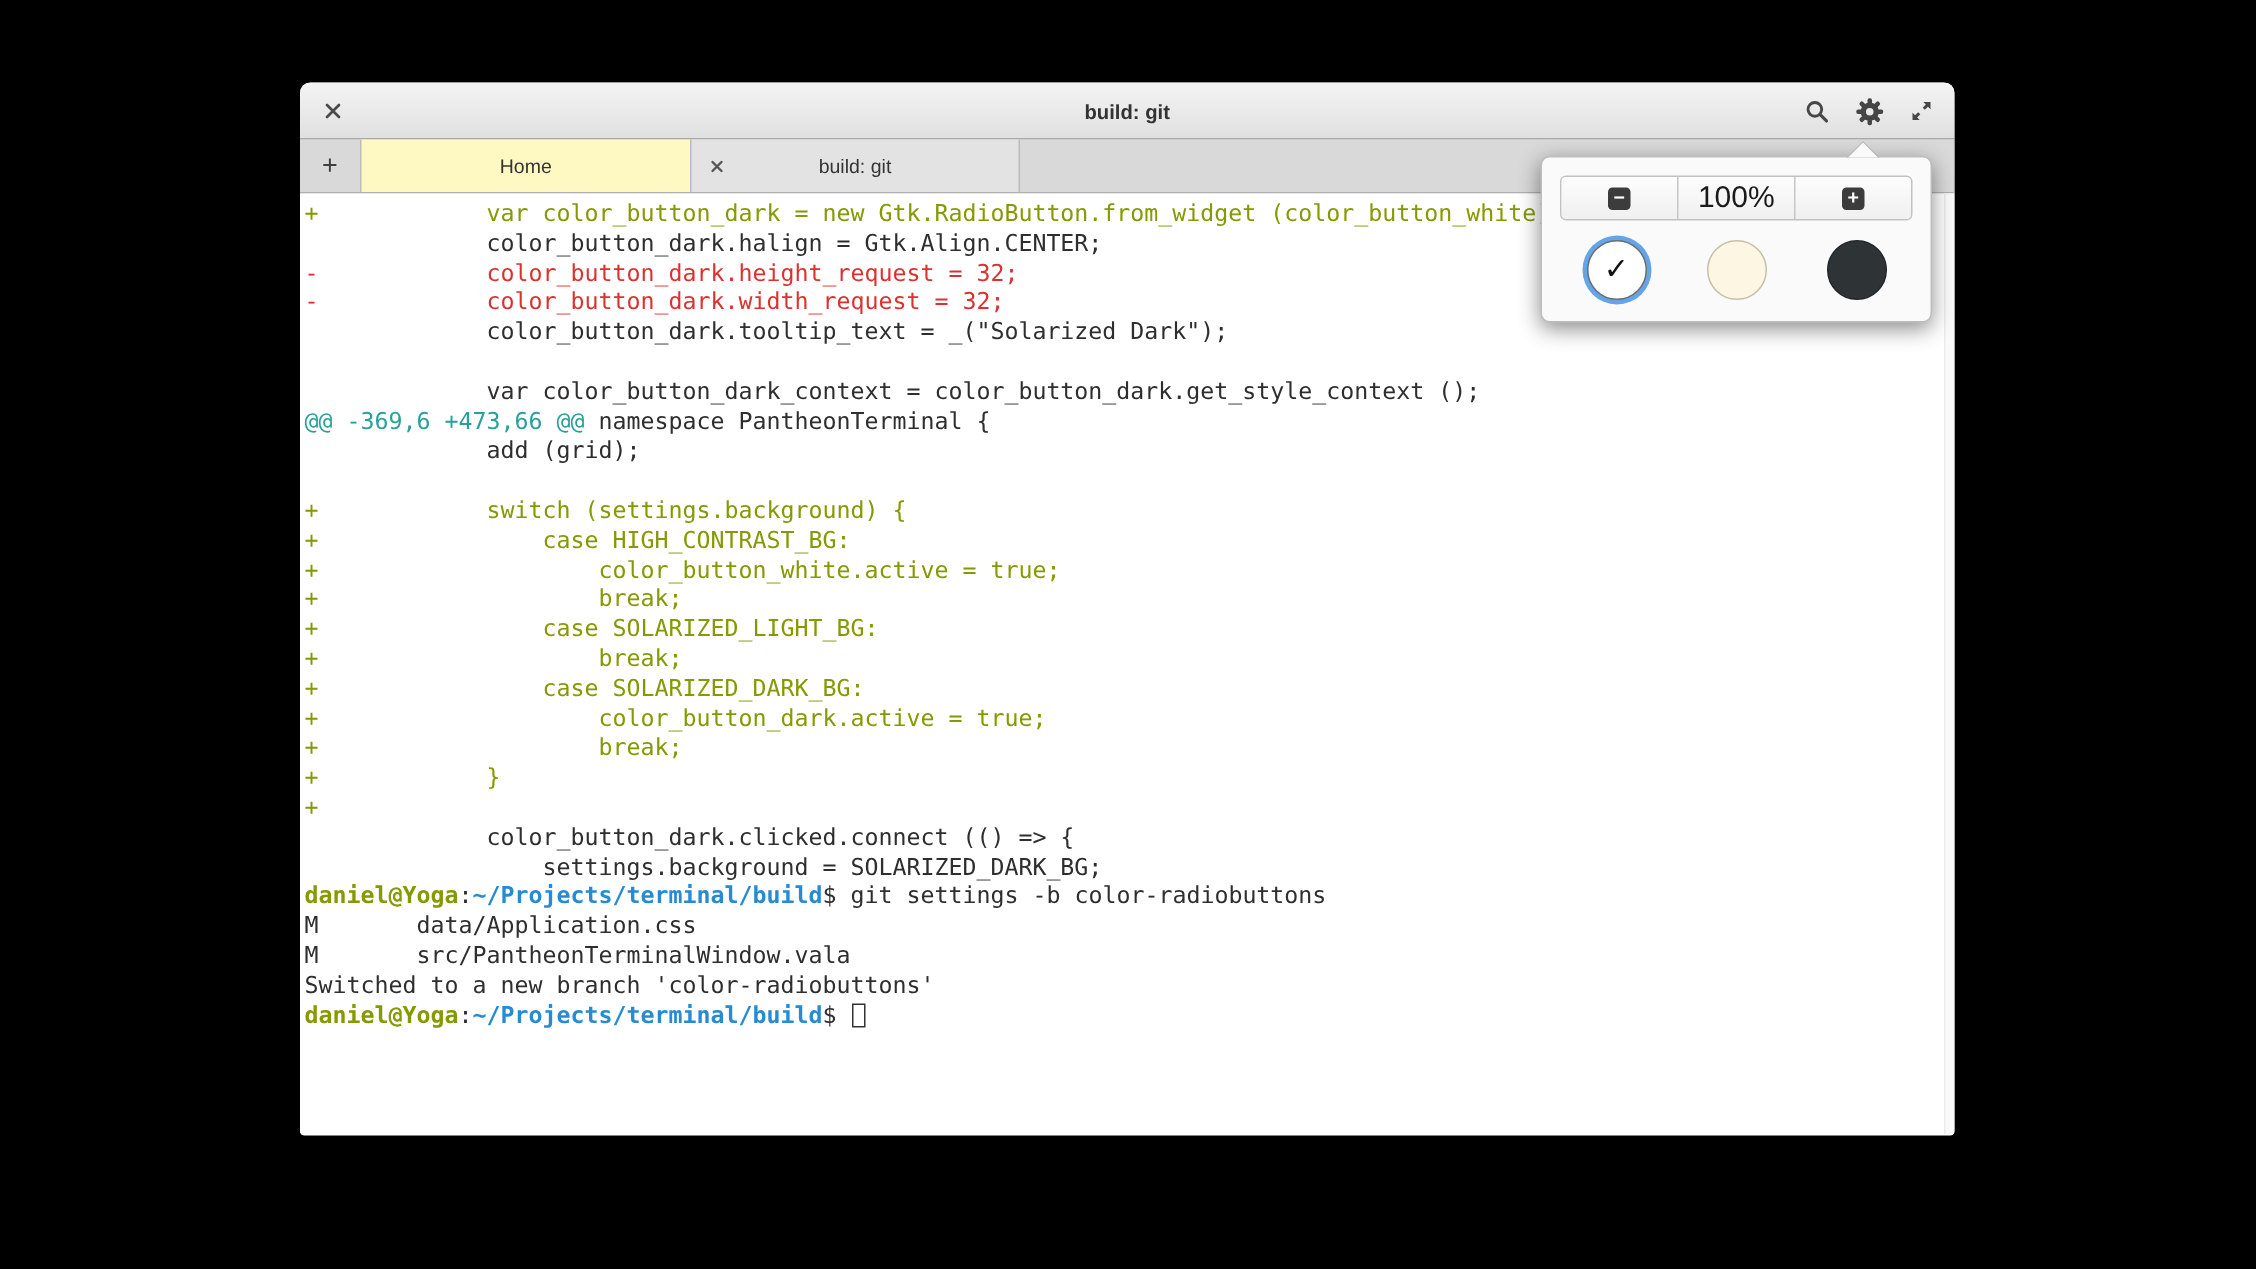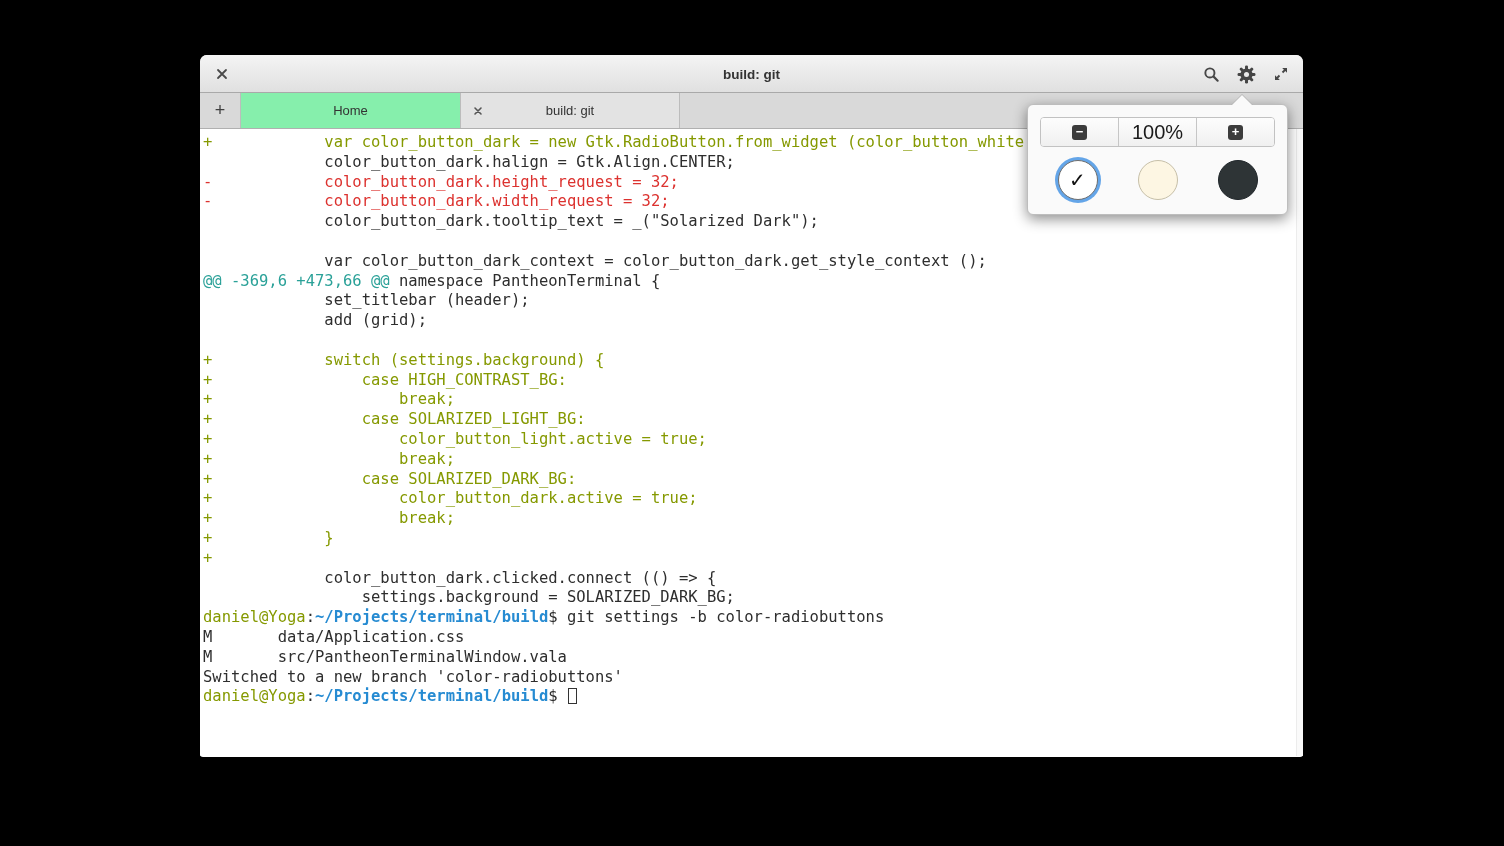--- a/index.html
+++ b/index.html
@@ -42,38 +42,38 @@
   }
   .new-tab {
     width:40px; display:flex; align-items:center; justify-content:center;
     font-size:18px; color:#3f3f3f;
   }
   .tab {
     width:220px; position:relative; display:flex; align-items:center;
     justify-content:center; font-size:13px; color:#333;
     border-left:1px solid #bcbcbc; border-right:1px solid #bcbcbc;
   }
-  .tab.inactive { background:#86efac; border-right:none; }
+  .tab.inactive { background:#fef9c3; border-right:none; }
   .tab.active   { background:#e3e3e3; }
   .tab-close { position:absolute; left:9px; top:50%; transform:translateY(-50%);
     width:16px; height:16px; display:flex; align-items:center; justify-content:center; }
 
   
   .terminal {
     position:relative; height:627px; background:#fff;
     padding:4px 0 0 3px;
     font-family:"DejaVu Sans Mono", monospace;
     font-size:15.5px; color:var(--c-fg,#2e2e2e);
     overflow:hidden;
   }
   .term-line { height:19.8px; white-space:pre; }
   .tc-g { color:var(--c-green,#859900); }
   .tc-r { color:var(--c-red,#dc322f); }
   .tc-c { color:var(--c-cyan,#2aa198); }
-  .tc-u { color:var(--c-user,#859900); font-weight:normal; }
+  .tc-u { color:var(--c-user,#859900); font-weight:bold; }
   .tc-p { color:var(--c-path,#268bd2); font-weight:bold; }
   .term-cursor {
     display:inline-block; width:9px; height:16px;
     border:1.5px solid #333; vertical-align:-3px; margin-left:1px;
   }
   .scroll-track {
     position:absolute; right:0; top:0; bottom:0; width:7px;
     background:#fafafa; border-left:1px solid #ececec;
   }
 
@@ -182,28 +182,27 @@
     <div class="terminal">
       <div id="terminal-output">
           <div class="term-line"><span class="tc-g">+            var color_button_dark = new Gtk.RadioButton.from_widget (color_button_white);</span></div>
           <div class="term-line"><span>             color_button_dark.halign = Gtk.Align.CENTER;</span></div>
           <div class="term-line"><span class="tc-r">-            color_button_dark.height_request = 32;</span></div>
           <div class="term-line"><span class="tc-r">-            color_button_dark.width_request = 32;</span></div>
           <div class="term-line"><span>             color_button_dark.tooltip_text = _("Solarized Dark");</span></div>
           <div class="term-line"></div>
           <div class="term-line"><span>             var color_button_dark_context = color_button_dark.get_style_context ();</span></div>
           <div class="term-line"><span class="tc-c">@@ -369,6 +473,66 @@</span><span> namespace PantheonTerminal {</span></div>
-          <div class="term-line"><span>             set_titlebar (header);</span></div>
           <div class="term-line"><span>             add (grid);</span></div>
           <div class="term-line"></div>
           <div class="term-line"><span class="tc-g">+            switch (settings.background) {</span></div>
           <div class="term-line"><span class="tc-g">+                case HIGH_CONTRAST_BG:</span></div>
+          <div class="term-line"><span class="tc-g">+                    color_button_white.active = true;</span></div>
           <div class="term-line"><span class="tc-g">+                    break;</span></div>
           <div class="term-line"><span class="tc-g">+                case SOLARIZED_LIGHT_BG:</span></div>
-          <div class="term-line"><span class="tc-g">+                    color_button_light.active = true;</span></div>
           <div class="term-line"><span class="tc-g">+                    break;</span></div>
           <div class="term-line"><span class="tc-g">+                case SOLARIZED_DARK_BG:</span></div>
           <div class="term-line"><span class="tc-g">+                    color_button_dark.active = true;</span></div>
           <div class="term-line"><span class="tc-g">+                    break;</span></div>
           <div class="term-line"><span class="tc-g">+            }</span></div>
           <div class="term-line"><span class="tc-g">+</span></div>
           <div class="term-line"><span>             color_button_dark.clicked.connect (() =&gt; {</span></div>
           <div class="term-line"><span>                 settings.background = SOLARIZED_DARK_BG;</span></div>
           <div class="term-line"><span class="tc-u">daniel@Yoga</span><span>:</span><span class="tc-p">~/Projects/terminal/build</span><span>$ git settings -b color-radiobuttons</span></div>
           <div class="term-line"><span>M       data/Application.css</span></div>

